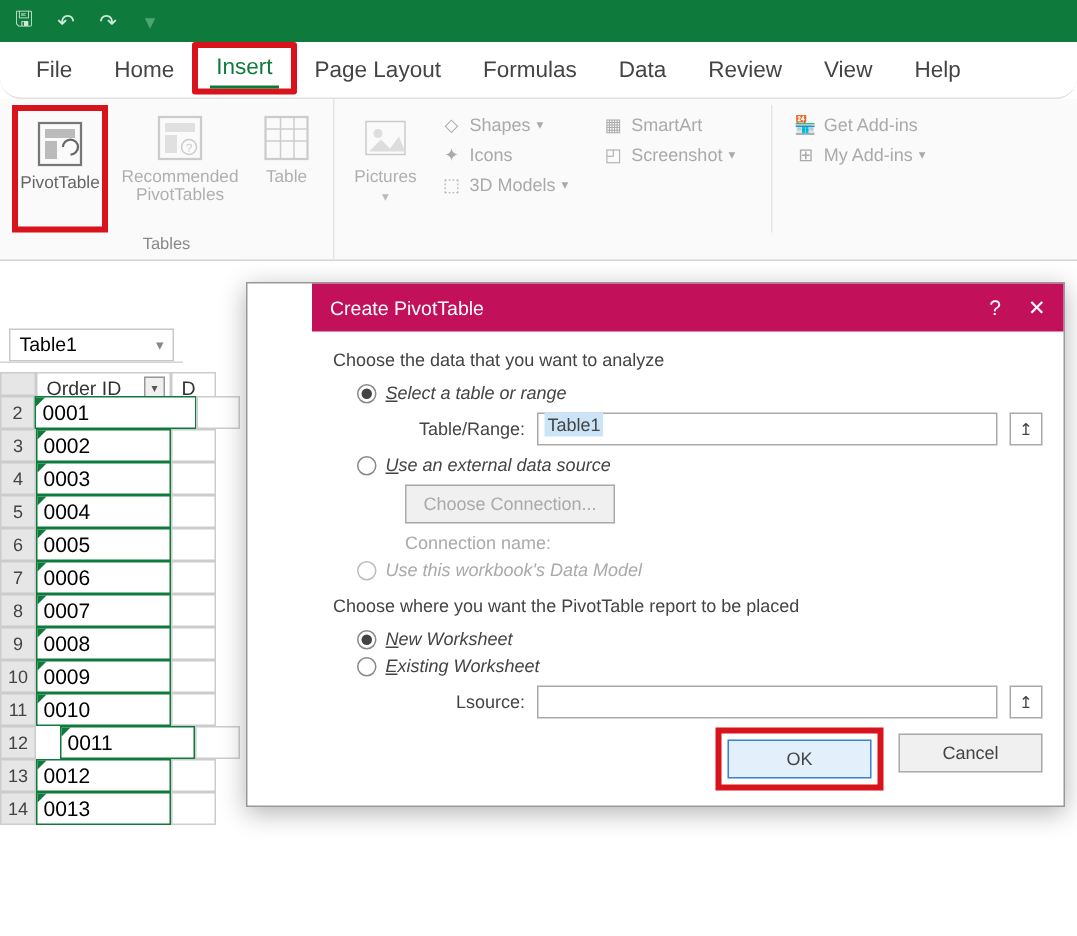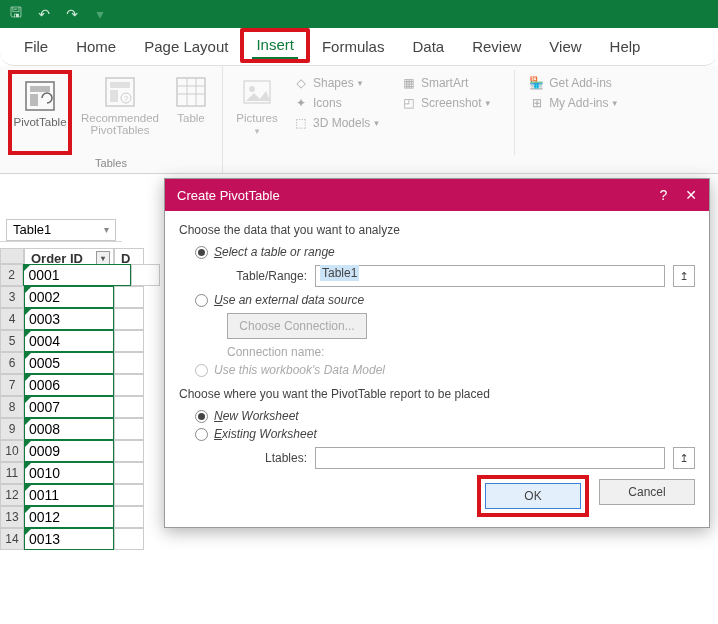--- a/index.html
+++ b/index.html
@@ -30,33 +30,33 @@
   .smallbtn { display: flex; align-items: center; gap: 4px; color: #aaa; font-size: 12px; padding: 2px 4px; cursor: pointer; }
   .smallbtn .si { width: 16px; text-align: center; }
 
   
   .formulabar { height: 24px; display: flex; align-items: center; padding: 4px 6px; border-bottom: 1px solid #d4d4d4; background: #fff; position: absolute; top: 218px; left: 0; }
   .namebox { width: 110px; height: 22px; border: 1px solid #c8c8c8; display: flex; align-items: center; padding: 0 6px; font-size: 13px; justify-content: space-between; background: #fff; }
   .namebox .dd { color: #888; font-size: 10px; }
 
   
   .grid { position: absolute; top: 248px; left: 0; width: 160px; }
-  .hdrrow { display: flex; height: 16px; font-weight: bold; }
+  .hdrrow { display: flex; height: 16px; }
   .hcorner { width: 24px; border: 1px solid #ccc; background: #e6e6e6; }
   .colhdr { height: 20px; border: 1px solid #ccc; background: #e6e6e6; display: flex; align-items: center; padding: 0 6px; font-size: 13px; color: #333; }
   .colhdr.data { background: #fff; position: relative; }
   .colhdr.data .filter { position: absolute; right: 3px; top: 2px; width: 14px; height: 14px; border: 1px solid #999; display: flex; align-items: center; justify-content: center; font-size: 8px; color: #555; background: #f0f0f0; }
   .row { display: flex; height: 22px; }
   .rowhdr { width: 24px; border: 1px solid #ccc; background: #e6e6e6; text-align: center; font-size: 12px; color: #444; display: flex; align-items: center; justify-content: center; }
   .cell { border: 1px solid #ccc; padding: 0 4px; font-size: 14px; display: flex; align-items: center; position: relative; background: #fff; }
   .cell.sel { border: 1px solid #0e7a3b; }
   .cell .greenmark { position: absolute; top: 0; left: 0; width: 0; height: 0; border-top: 6px solid #0e7a3b; border-right: 6px solid transparent; }
 
   
-  .dialog { position: absolute; top: 178px; left: 164px; width: 546px; background: #fff; border: 1px solid #999; box-shadow: 0 4px 16px rgba(0,0,0,0.3); }
+  .dialog { position: absolute; top: 188px; left: 164px; width: 546px; background: #fff; border: 1px solid #999; box-shadow: 0 4px 16px rgba(0,0,0,0.3); padding-left: 43px; }
   .dlg-title { background: #c3105a; color: #fff; height: 32px; display: flex; align-items: center; padding: 0 12px; font-size: 13px; justify-content: space-between; }
   .dlg-title .right { display: flex; gap: 18px; align-items: center; }
   .dlg-title .ico { font-size: 14px; cursor: pointer; font-family: Arial; }
   .dlg-body { padding: 12px 14px 14px; font-size: 12px; color: #444; }
   .sect { margin-bottom: 10px; }
   .sect-h { font-size: 12px; color: #444; margin-bottom: 8px; }
   .opt { display: flex; align-items: center; gap: 6px; margin: 4px 0 4px 16px; font-style: italic; }
   .radio { width: 13px; height: 13px; border: 1px solid #888; border-radius: 50%; display: flex; align-items: center; justify-content: center; }
   .radio.checked::after { content: ""; width: 7px; height: 7px; background: #444; border-radius: 50%; }
   .radio.disabled { border-color: #bbb; }
@@ -81,22 +81,22 @@
 <div class="titlebar">
   <span class="qat-icon">🖫</span>
   <span class="qat-icon">↶</span>
   <span class="qat-icon">↷</span>
   <span class="qat-icon qat-sep">▾</span>
 </div>
 
 <div class="tabrow">
   <div class="tab">File</div>
   <div class="tab">Home</div>
+  <div class="tab active tab-highlight">Insert</div>
   <div class="tab">Page Layout</div>
-  <div class="tab active tab-highlight">Insert</div>
   <div class="tab">Formulas</div>
   <div class="tab">Data</div>
   <div class="tab">Review</div>
   <div class="tab">View</div>
   <div class="tab">Help</div>
 </div>
 
 <div class="ribbon">
   <div class="rgroup">
     <div class="rgroup-buttons">
@@ -289,21 +289,21 @@
       <div class="row">
         <div class="rowhdr">11</div>
         <div class="cell sel" style="width: 90px;">
           <span class="greenmark"></span>
           <span>0010</span>
         </div>
         <div class="cell" style="width: 30px;"></div>
       </div>
       <div class="row">
         <div class="rowhdr">12</div>
-        <div class="cell sel" style="width: 90px;">
+        <div class="cell sel" style="width: 90px; margin-left: 16px;">
           <span class="greenmark"></span>
           <span>0011</span>
         </div>
         <div class="cell" style="width: 30px;"></div>
       </div>
       <div class="row">
         <div class="rowhdr">13</div>
         <div class="cell sel" style="width: 90px;">
           <span class="greenmark"></span>
           <span>0012</span>
@@ -361,21 +361,21 @@
       <div class="sect-h">Choose where you want the PivotTable report to be placed</div>
       <div class="opt">
         <span class="radio checked"></span>
         <span class="opt-label"><span class="ul">N</span><span>ew Worksheet</span></span>
       </div>
       <div class="opt">
         <span class="radio"></span>
         <span class="opt-label"><span class="ul">E</span><span>xisting Worksheet</span></span>
       </div>
       <div class="fieldrow">
-        <span class="fieldlabel"><span class="ul">L</span><span>tables:</span></span>
+        <span class="fieldlabel"><span class="ul">L</span><span>source:</span></span>
         <div class="textinput"></div>
         <div class="collapse-btn">↥</div>
       </div>
     </div>
 
 
     <div class="btnrow">
       <div class="ok-highlight">
         <div class="dlgbtn focus">OK</div>
       </div>

